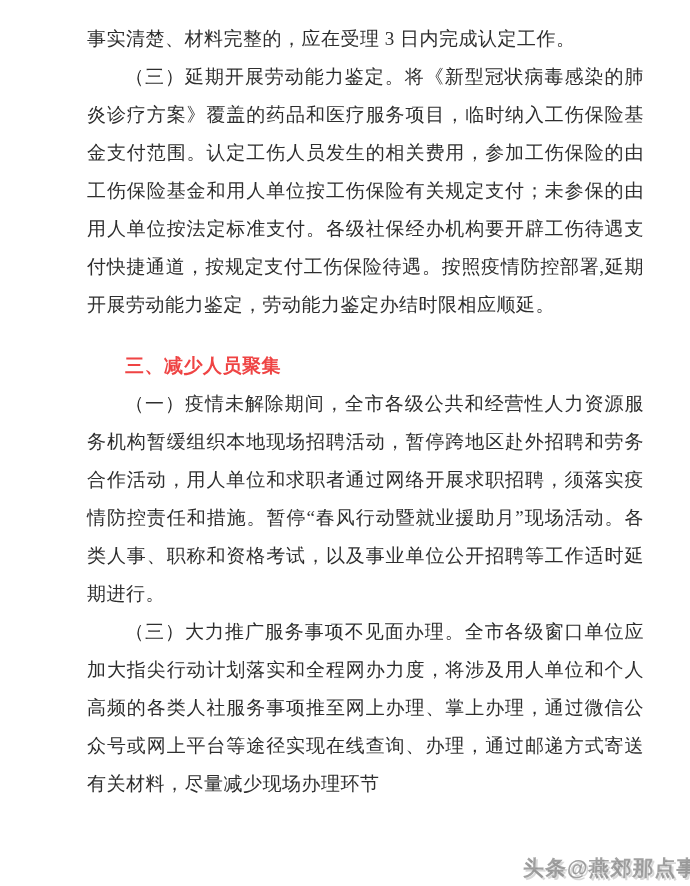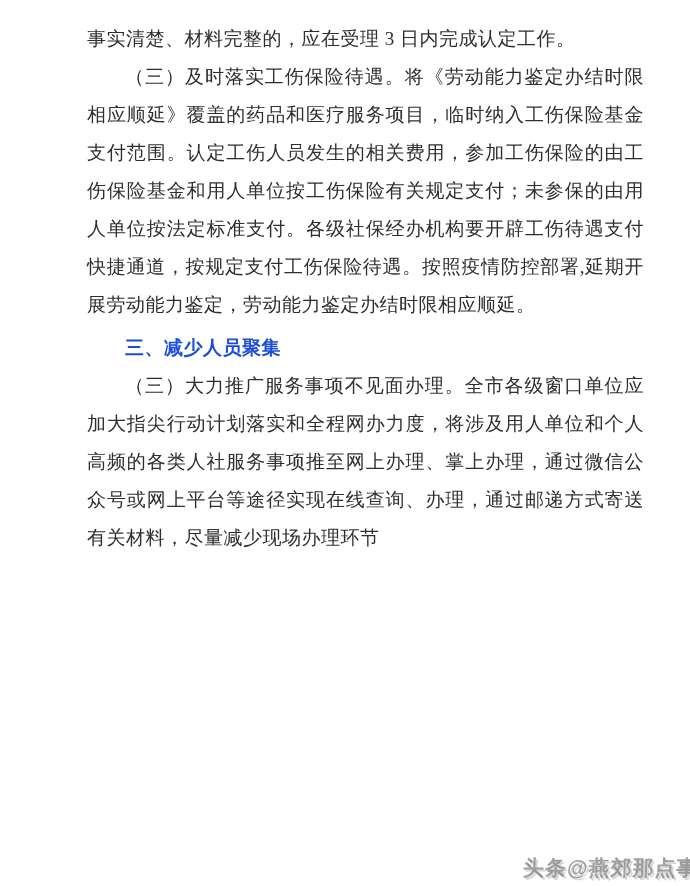--- a/index.html
+++ b/index.html
@@ -35,24 +35,24 @@
     word-break: break-all;
   }
   .doc p.body-par {
     text-indent: 2em;
   }
   .doc p.continuation {
     text-indent: 0;
   }
   .doc h3.section-heading {
     font-weight: bold;
-    color: #1d4ed8;
+    color: #ef4444;
     text-indent: 2em;
     text-align: left;
-    margin-top: 5px;
+    margin-top: 23px;
   }
   .doc p.after-heading {
     margin-top: 0;
   }
   .watermark {
     position: absolute;
     right: 6px;
     bottom: 4px;
     font-size: 21px;
     font-weight: bold;
@@ -64,18 +64,19 @@
     transform: skewX(-2deg);
     font-family: "Liberation Sans", "DejaVu Sans", sans-serif;
   }
 </style>
 </head>
 <body>
 
 <div class="page">
   <div class="doc">
     <p class="continuation">事实清楚、材料完整的，应在受理 3 日内完成认定工作。</p>
-    <p class="body-par">（三）及时落实工伤保险待遇。将《劳动能力鉴定办结时限相应顺延》覆盖的药品和医疗服务项目，临时纳入工伤保险基金支付范围。认定工伤人员发生的相关费用，参加工伤保险的由工伤保险基金和用人单位按工伤保险有关规定支付；未参保的由用人单位按法定标准支付。各级社保经办机构要开辟工伤待遇支付快捷通道，按规定支付工伤保险待遇。按照疫情防控部署,延期开展劳动能力鉴定，劳动能力鉴定办结时限相应顺延。</p>
+    <p class="body-par">（三）延期开展劳动能力鉴定。将《新型冠状病毒感染的肺炎诊疗方案》覆盖的药品和医疗服务项目，临时纳入工伤保险基金支付范围。认定工伤人员发生的相关费用，参加工伤保险的由工伤保险基金和用人单位按工伤保险有关规定支付；未参保的由用人单位按法定标准支付。各级社保经办机构要开辟工伤待遇支付快捷通道，按规定支付工伤保险待遇。按照疫情防控部署,延期开展劳动能力鉴定，劳动能力鉴定办结时限相应顺延。</p>
     <h3 class="section-heading">三、减少人员聚集</h3>
+    <p class="body-par after-heading">（一）疫情未解除期间，全市各级公共和经营性人力资源服务机构暂缓组织本地现场招聘活动，暂停跨地区赴外招聘和劳务合作活动，用人单位和求职者通过网络开展求职招聘，须落实疫情防控责任和措施。暂停“春风行动暨就业援助月”现场活动。各类人事、职称和资格考试，以及事业单位公开招聘等工作适时延期进行。</p>
     <p class="body-par">（三）大力推广服务事项不见面办理。全市各级窗口单位应加大指尖行动计划落实和全程网办力度，将涉及用人单位和个人高频的各类人社服务事项推至网上办理、掌上办理，通过微信公众号或网上平台等途径实现在线查询、办理，通过邮递方式寄送有关材料，尽量减少现场办理环节</p>
   </div>
   <div class="watermark">头条@燕郊那点事</div>
 </div>
 
 </body></html>

